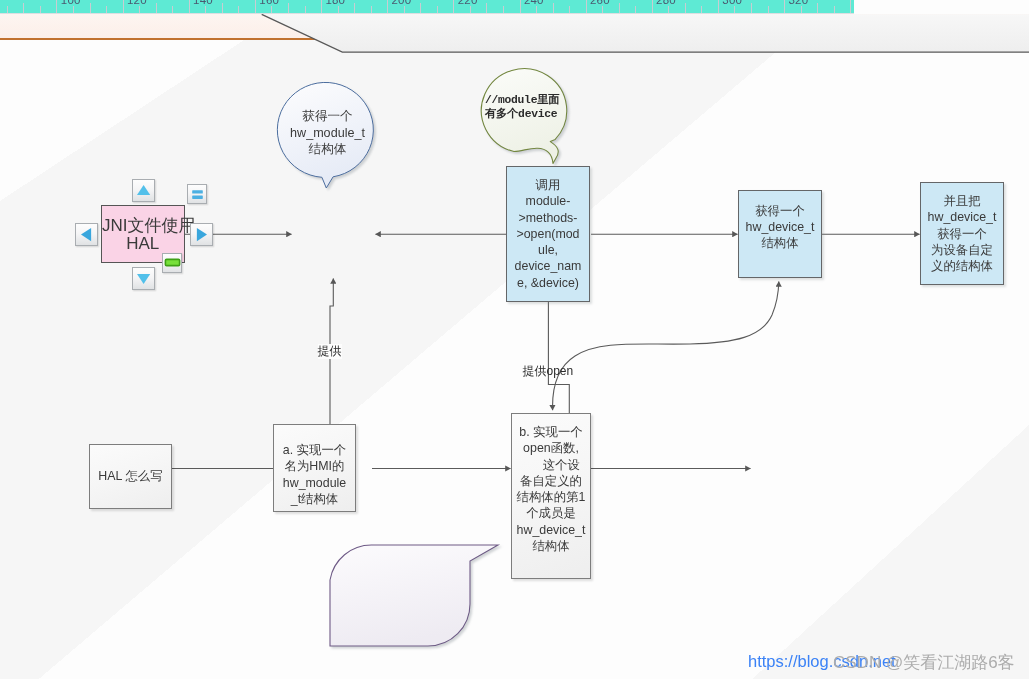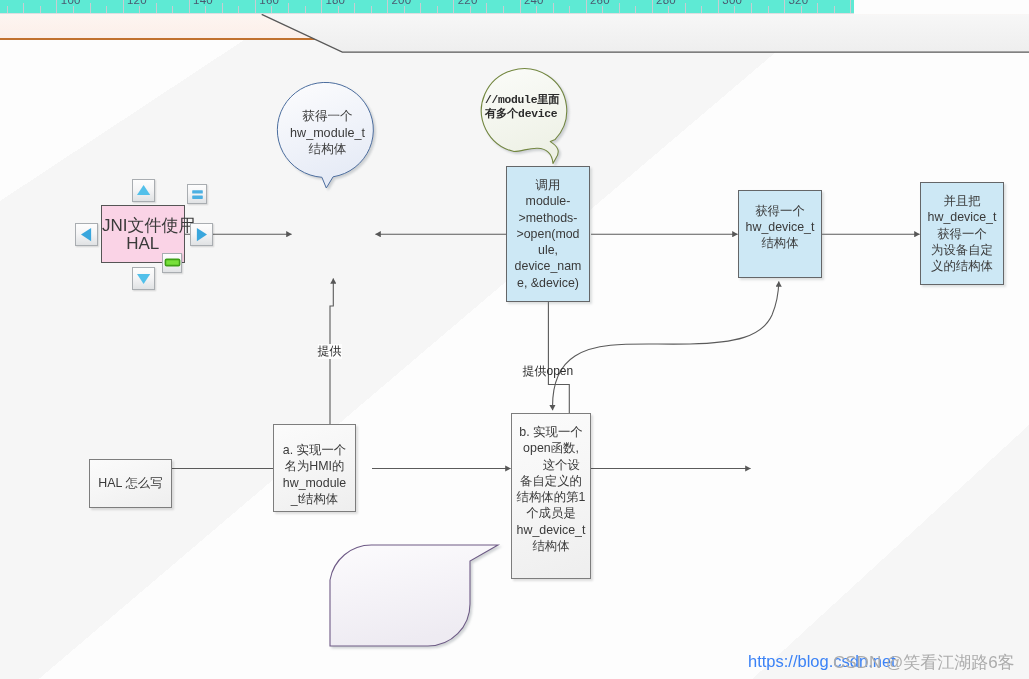--- a/index.html
+++ b/index.html
@@ -329,21 +329,21 @@
   <div class="node blue vtop" id="n-convert" style="left:920px;top:182px;width:84px;height:103px;padding-top:10px;">
     <div class="txt">
         <div class="ln">并且把</div>
         <div class="ln">hw_device_t</div>
         <div class="ln">获得一个</div>
         <div class="ln">为设备自定</div>
         <div class="ln">义的结构体</div>
       </div>
   </div>
 
-  <div class="node gray vmid" id="n-halhow" style="left:89px;top:444px;width:83px;height:49px;margin-top:15px;">
+  <div class="node gray vmid" id="n-halhow" style="left:89px;top:444px;width:83px;height:65px;">
     <div class="txt">
         <div class="ln">HAL 怎么写</div>
       </div>
   </div>
 
   <div class="node gray vtop" id="n-impla" style="left:273px;top:424px;width:83px;height:88px;padding-top:17px;">
     <div class="txt">
         <div class="ln">a. 实现一个</div>
         <div class="ln">名为HMI的</div>
         <div class="ln">hw_module</div>

